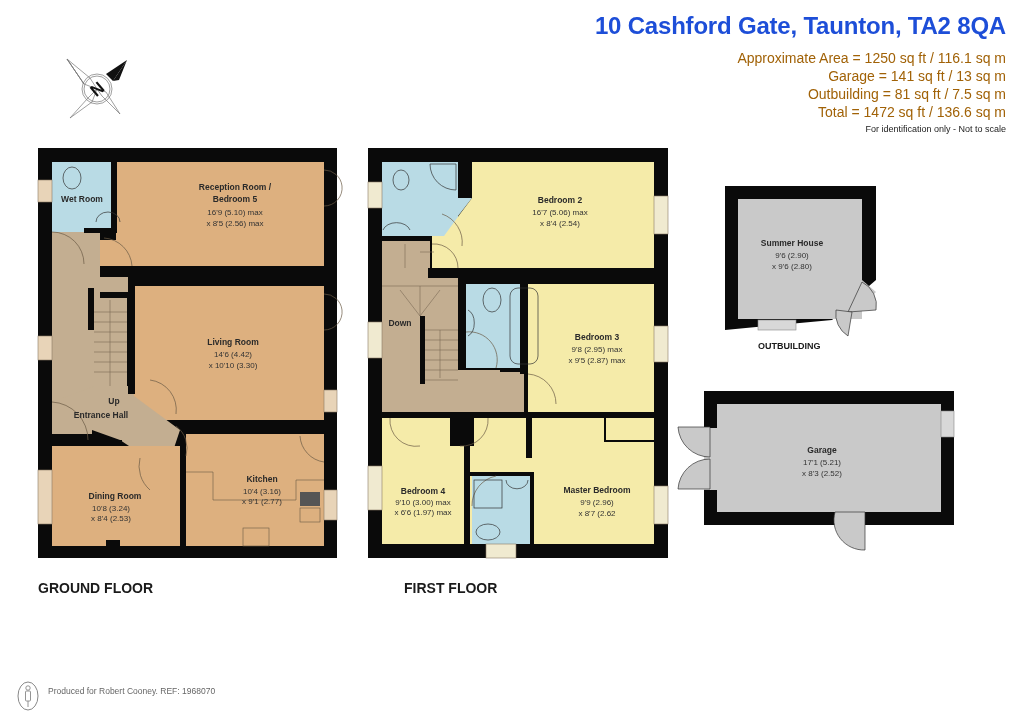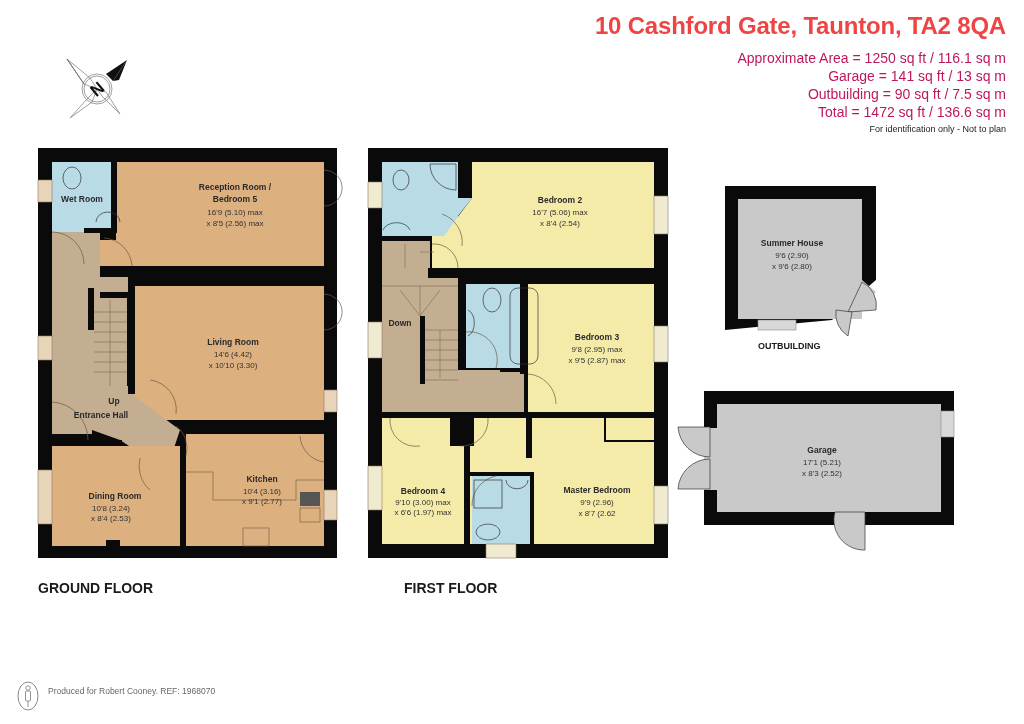--- a/index.html
+++ b/index.html
@@ -1,35 +1,35 @@
 <!DOCTYPE html>
 <html><head>
 <meta charset="utf-8">
 <style>
   html, body { margin:0; padding:0; background:#ffffff; }
   body { width:1024px; height:724px; position:relative; overflow:hidden; font-family:"Liberation Sans", sans-serif; color:#1a1a1a; }
-  .title { position:absolute; right:18px; top:12px; font-size:24px; font-weight:bold; color:#ef4444; letter-spacing:-0.2px; }
-  .area-line { position:absolute; right:18px; font-size:14px; color:#be185d; text-align:right; }
+  .title { position:absolute; right:18px; top:12px; font-size:24px; font-weight:bold; color:#1d4ed8; letter-spacing:-0.2px; }
+  .area-line { position:absolute; right:18px; font-size:14px; color:#a16207; text-align:right; }
   .disclaimer { position:absolute; right:18px; top:124px; font-size:9px; color:#222; }
   .floor-label { position:absolute; font-size:14px; font-weight:bold; color:#1a1a1a; }
   .footer { position:absolute; left:48px; top:686px; font-size:8.5px; color:#666; line-height:11px; }
   .footer-icon { position:absolute; left:16px; top:680px; width:24px; height:32px; }
   svg text { font-family:"Liberation Sans", sans-serif; }
   .rlabel { font-weight:bold; font-size:8.5px; fill:#2a2a2a; text-anchor:middle; }
   .rdim { font-size:8px; fill:#333; text-anchor:middle; }
 </style>
 </head>
 <body>
 
 <div class="title">10 Cashford Gate, Taunton, TA2 8QA</div>
 <div class="area-line" style="top:50px;">Approximate Area = 1250 sq ft / 116.1 sq m</div>
 <div class="area-line" style="top:68px;">Garage = 141 sq ft / 13 sq m</div>
-<div class="area-line" style="top:86px;">Outbuilding = 90 sq ft / 7.5 sq m</div>
+<div class="area-line" style="top:86px;">Outbuilding = 81 sq ft / 7.5 sq m</div>
 <div class="area-line" style="top:104px;">Total = 1472 sq ft / 136.6 sq m</div>
-<div class="disclaimer">For identification only - Not to plan</div>
+<div class="disclaimer">For identification only - Not to scale</div>
 
 <svg style="position:absolute;left:62px;top:56px;" width="70" height="66" viewBox="0 0 70 66">
   <g stroke="#777" stroke-width="0.7" fill="none">
     <polygon points="5,3 28,22 35,33 22,28"></polygon>
     <polygon points="5,3 22,28"></polygon>
     <polygon points="8,62 26,42 35,33 30,46"></polygon>
     <polygon points="58,58 40,40 35,33 44,36"></polygon>
     <circle cx="35" cy="33" r="15"></circle>
     <circle cx="35" cy="33" r="13"></circle>
   </g>

